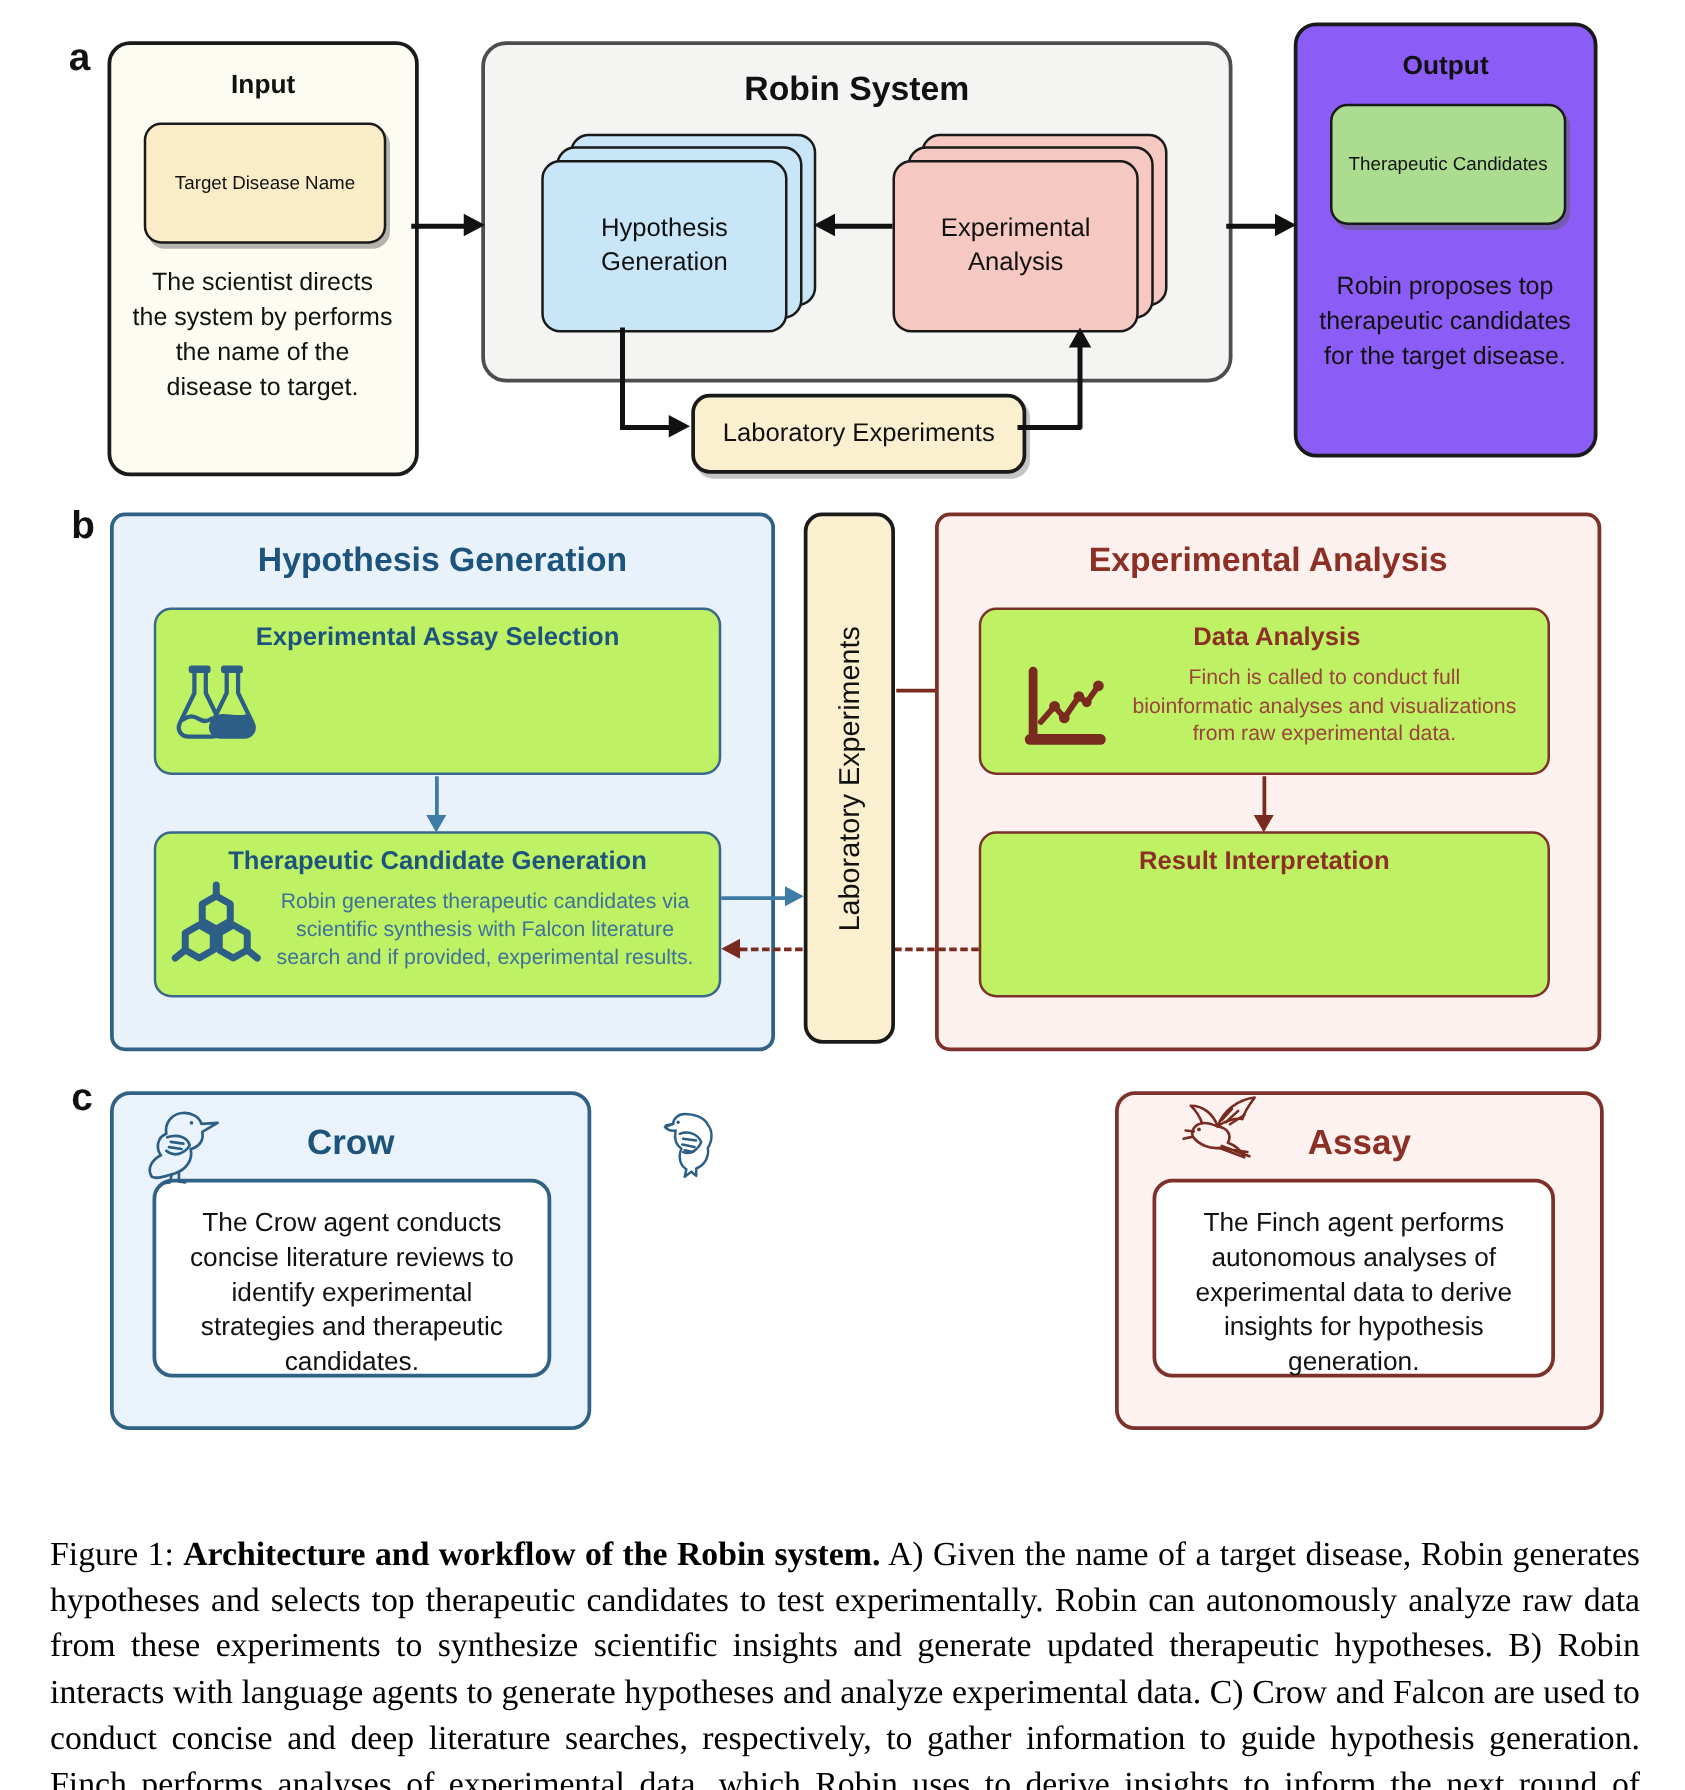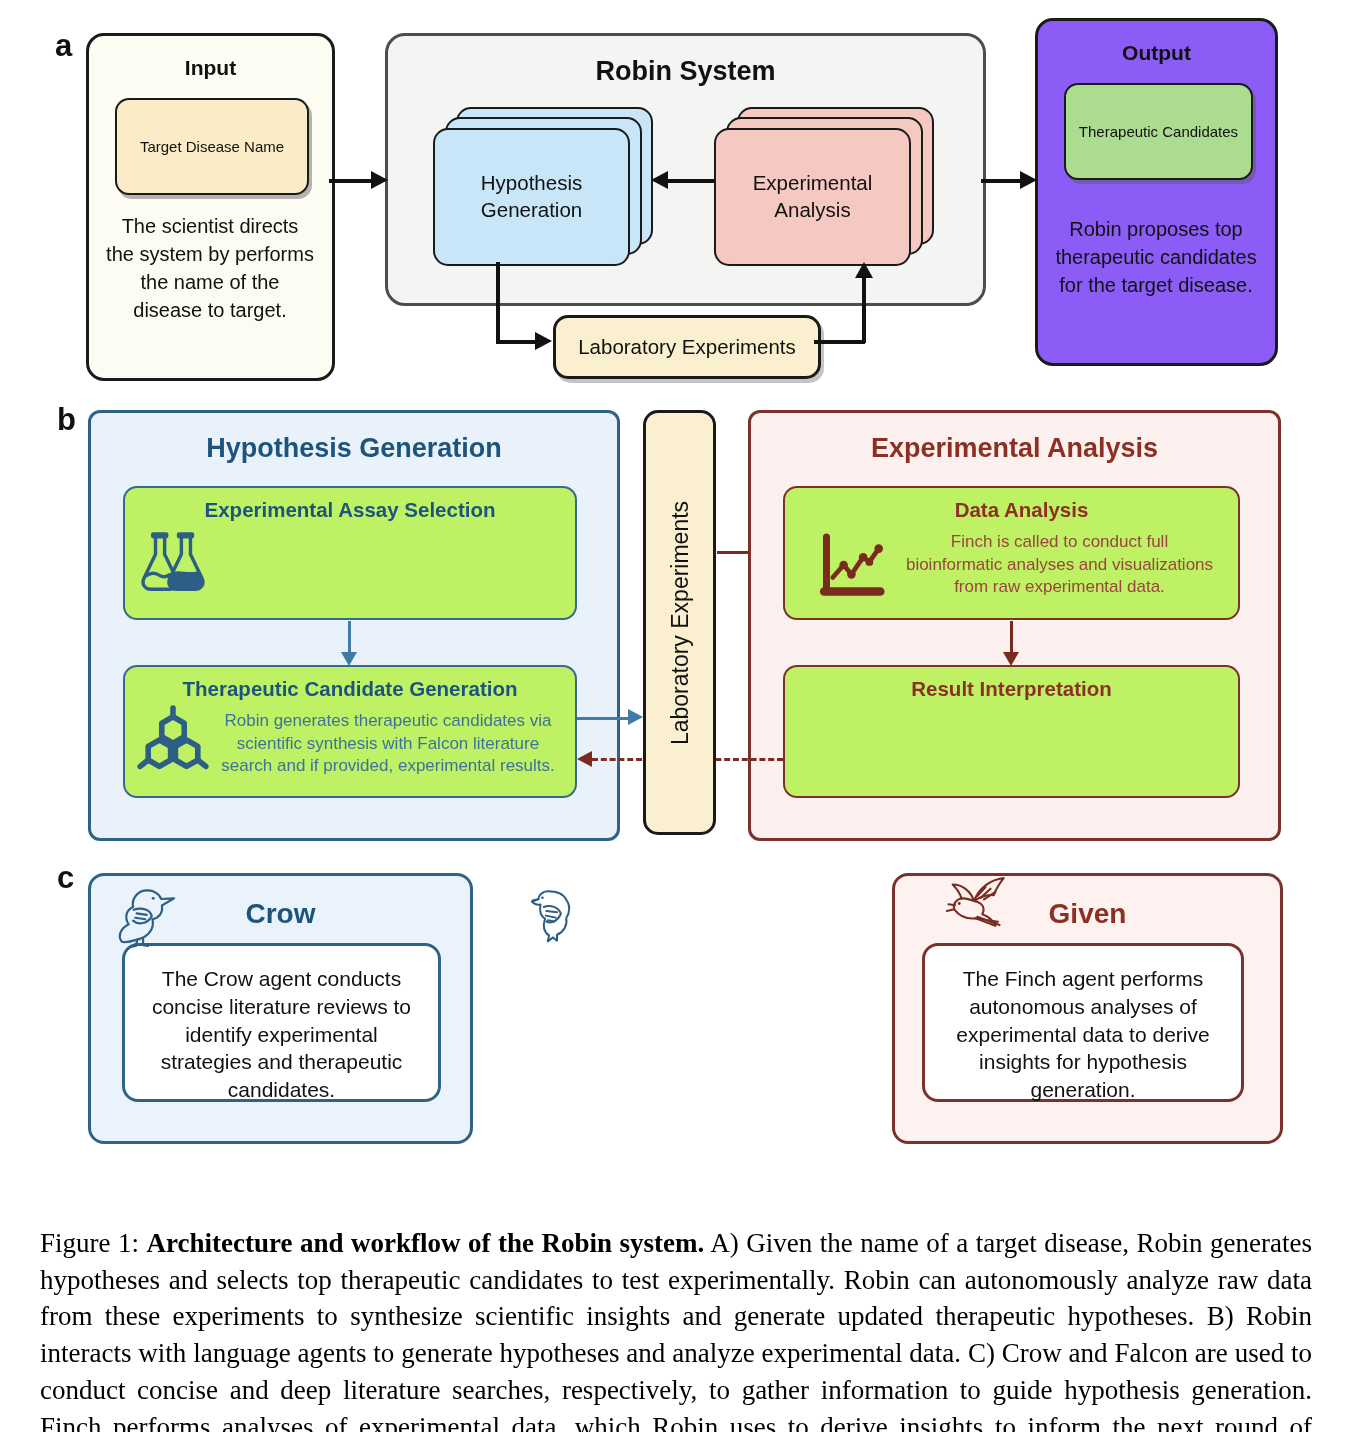--- a/index.html
+++ b/index.html
@@ -258,21 +258,21 @@
         <path d="M36,20 C28,20 22,26 22,32 L12,36 C16,40 21,41 25,40 C23,50 26,58 32,62 C28,72 30,82 38,87 L36,96 L44,90 L50,95 L50,86 C60,82 66,72 64,61 C70,52 70,40 64,33 C60,24 48,20 36,20 Z"></path>
         <path d="M30,44 C40,40 52,44 56,54 C52,64 42,70 34,66"></path>
         <path d="M34,50 L50,52 M33,57 L48,60 M36,64 L46,66"></path>
         <circle cx="28" cy="30" r="2" fill="#2d5f86" stroke="none"></circle>
         <path d="M22,32 L13,34"></path>
       </g>
     </svg>
   </div>
 
   <div class="abs cpanel redp" style="left:892px;top:873px;width:385px;height:265px;">
-    <div class="cpanel-title">Given</div>
+    <div class="cpanel-title">Assay</div>
     <div class="cinner" style="left:27px;top:67px;width:322px;height:159px;box-sizing:border-box;">
       <div>The Finch agent performs autonomous analyses of experimental data to derive insights for hypothesis generation.</div>
     </div>
   </div>
   <div class="bird" style="left:933px;top:873px;">
     <svg width="92" height="66" viewBox="0 0 100 80">
       <g fill="none" stroke="#7a2b20" stroke-width="2.5" stroke-linecap="round" stroke-linejoin="round">
         <path d="M44,34 C50,18 64,8 80,6 C74,14 70,20 68,27 C62,26 52,28 44,34 Z"></path>
         <path d="M44,34 C40,22 30,14 18,14 C24,20 27,25 29,31"></path>
         <path d="M48,28 L58,17 M52,30 L64,19 M56,32 L70,23"></path>

